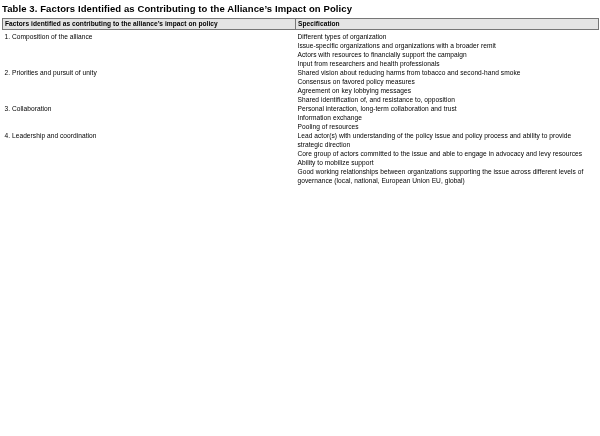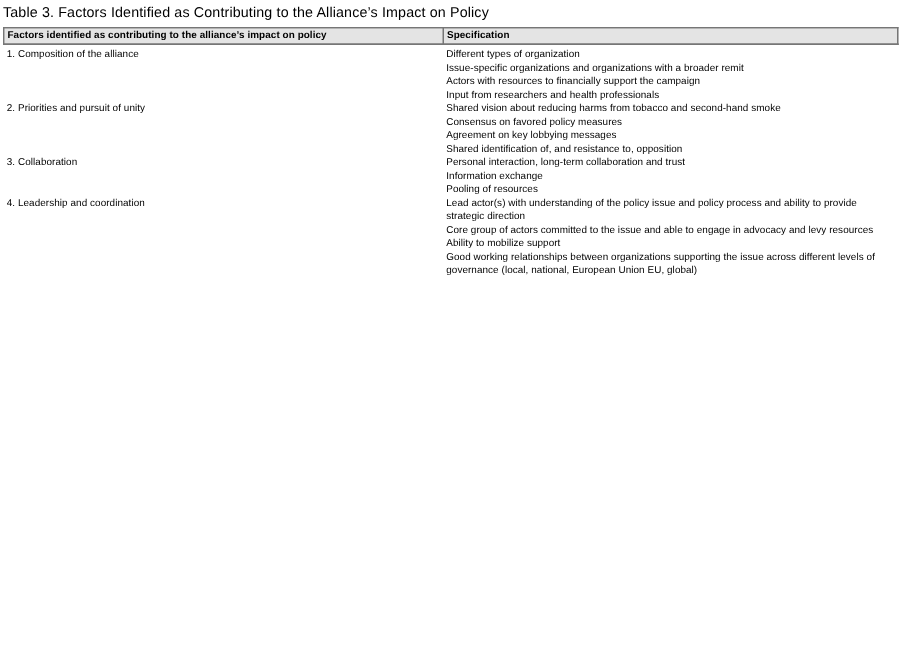--- a/index.html
+++ b/index.html
@@ -21,21 +21,21 @@
     font-family: "Liberation Sans", sans-serif;
     overflow: hidden;
   }
   .page {
     width: 600px;
     height: 436px;
     position: relative;
   }
   .table-title {
     font-size: 9.5px;
-    font-weight: normal;
+    font-weight: bold;
     margin: 3px 3px 4px 2px;
     line-height: 11px;
     letter-spacing: 0.1px;
   }
   table.factors-table {
     border-collapse: collapse;
     table-layout: fixed;
     width: 596px;
     margin-left: 2px;
   }

